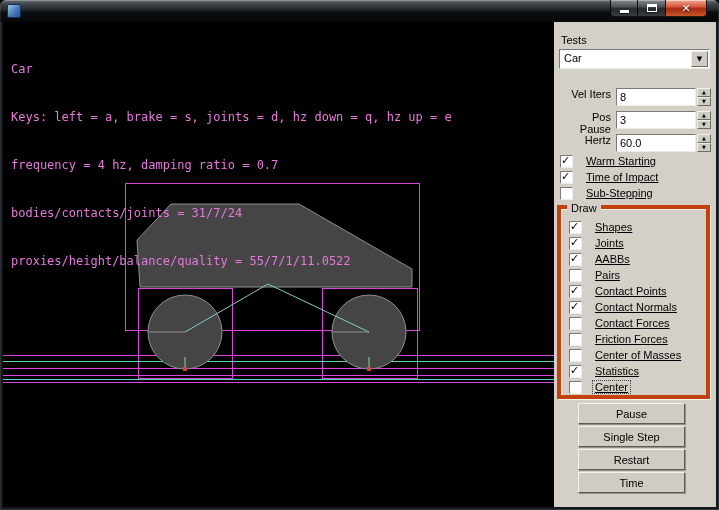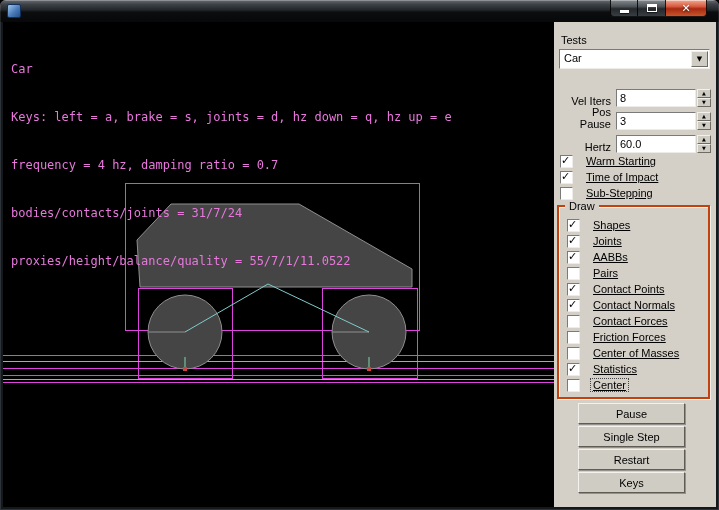--- a/index.html
+++ b/index.html
@@ -59,39 +59,39 @@
     background:var(--color-panel_bg,#d4d0c8); font-size:11px; color:#000; }
   .tests-label { position:absolute; left:7px; top:12px; }
   .combo { position:absolute; left:5px; top:27px; width:151px; height:20px; background:#fff;
     border:1px solid; border-color:#7a7a7a #eeece8 #eeece8 #7a7a7a; }
   .combo-text { position:absolute; left:4px; top:2px; }
   .combo-arrow { position:absolute; right:1px; top:1px; width:17px; height:16px;
     background:#cfccc4; border:1px solid; border-color:#f2f0ec #6e6b64 #6e6b64 #f2f0ec;
     display:flex; align-items:center; justify-content:center; }
   .arr-glyph { font-style:normal; font-size:7px; line-height:1; font-family:"DejaVu Sans", sans-serif; }
 
-  .spin-row { position:absolute; left:4px; width:153px; height:19px; display:flex; align-items:flex-end; }
+  .spin-row { position:absolute; left:4px; width:153px; height:19px; display:flex; align-items:flex-start; }
   .spin-label { flex:1; text-align:right; padding-right:5px; }
   .spin-edit { width:80px; height:18px; background:#fff; border:1px solid;
     border-color:#7a7a7a #eeece8 #eeece8 #7a7a7a; padding:2px 0 0 3px; }
   .spin-arrows { width:14px; height:18px; display:flex; flex-direction:column; margin-left:1px; }
   .spin-btn { flex:1; background:#cfccc4; border:1px solid; border-color:#f2f0ec #6e6b64 #6e6b64 #f2f0ec;
     font-style:normal; font-size:5px; line-height:7px; text-align:center; font-family:"DejaVu Sans", sans-serif; }
 
   .cb-row { position:absolute; left:6px; display:flex; align-items:center; height:14px; }
   .cb-box { width:13px; height:13px; background:#fff; border:1px solid;
     border-color:#7a7a7a #eeece8 #eeece8 #7a7a7a; position:relative; flex:none; }
   .check-glyph { display:none; position:absolute; left:0; top:-2px; font-size:11px; font-weight:bold;
     font-style:normal; font-family:"DejaVu Sans", sans-serif; }
   .cb-box.checked .check-glyph { display:block; }
   .cb-label { margin-left:11px; padding:0 2px; white-space:nowrap;text-decoration:underline; }
   .cb-label.focused { outline:1px dotted #444; }
 
   .group-box { position:absolute; left:3px; top:183px; width:153px; height:194px;
-    border:2px solid #c2410c; box-shadow:1px 1px 0 #f4f2ee, inset 1px 1px 0 #f4f2ee; }
+    border:4px solid #c2410c; box-shadow:1px 1px 0 #f4f2ee, inset 1px 1px 0 #f4f2ee; }
   .group-title { position:absolute; left:6px; top:-7px; background:var(--color-panel_bg,#d4d0c8); padding:0 4px; }
 
   .btn { position:absolute; left:24px; width:107px; height:21px; background:#cfccc4;
     border:1px solid; border-color:#f4f2ee #5f5c55 #5f5c55 #f4f2ee;
     box-shadow:1px 1px 0 rgba(0,0,0,.3);
     font-size:11px; font-family:"Liberation Sans", sans-serif; color:#000; text-align:center; }
 </style>
 </head>
 <body>
 
@@ -266,15 +266,15 @@
       </label>
       <label class="cb-row" style="top:171px;left:8px">
         <span class="cb-box"></span>
         <span class="cb-label focused">Center</span>
       </label>
     </div>
 
     <button class="btn" style="top:381px">Pause</button>
     <button class="btn" style="top:427px">Restart</button>
     <button class="btn" style="top:404px">Single Step</button>
-    <button class="btn" style="top:450px">Keys</button>
+    <button class="btn" style="top:450px">Time</button>
   </div>
 </div>
 
 </body></html>

